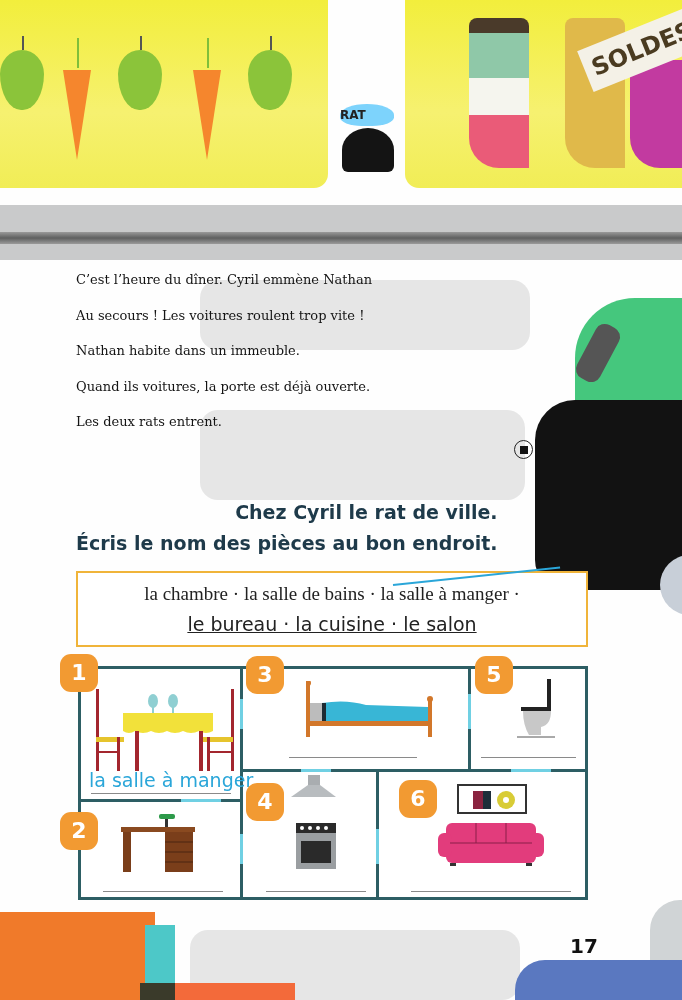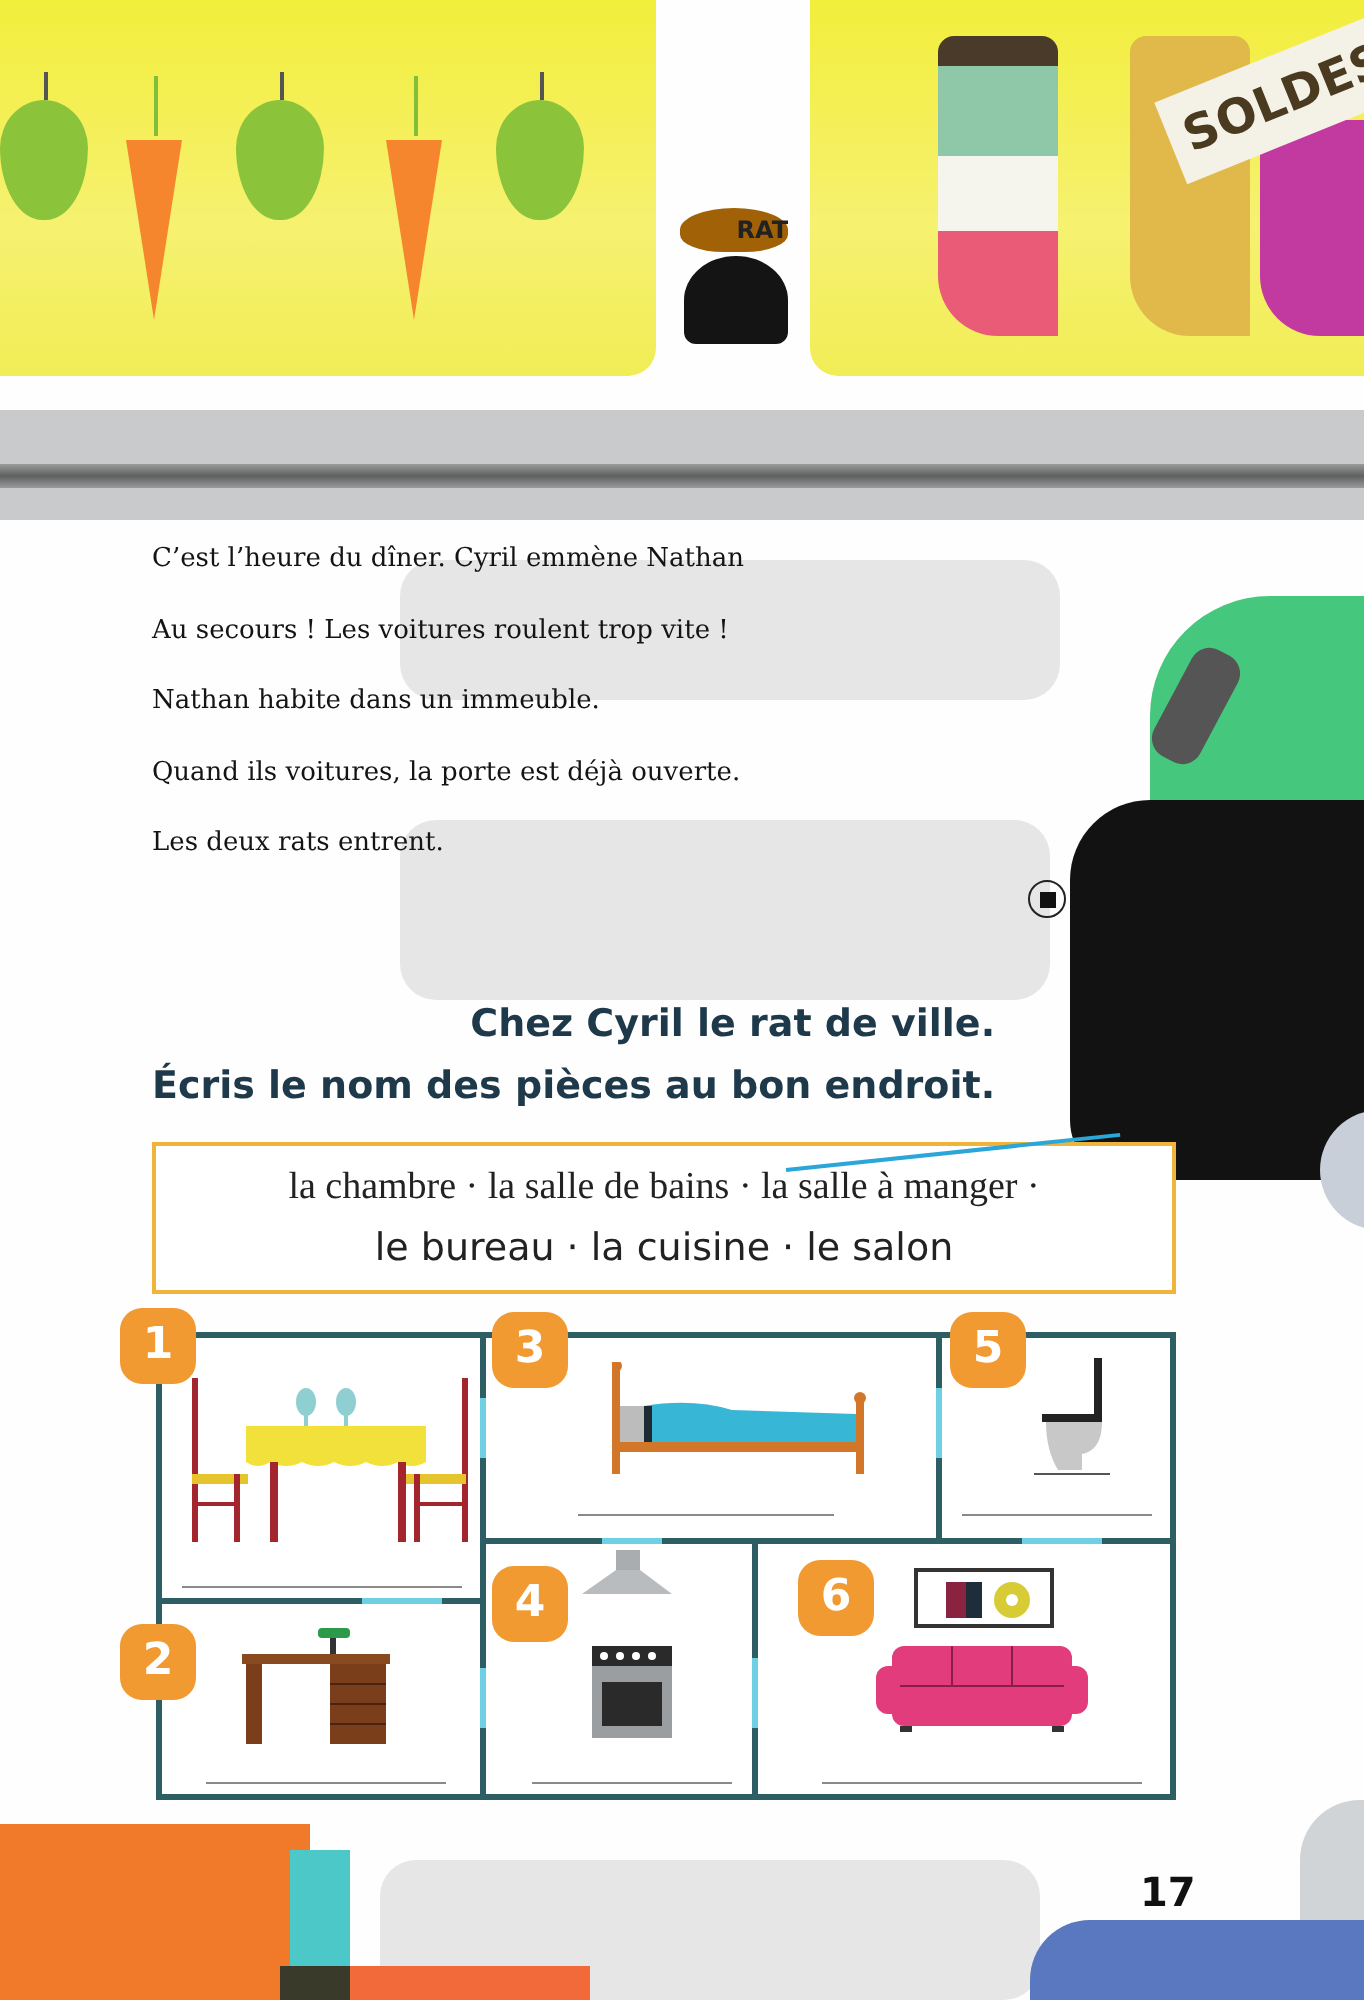--- a/index.html
+++ b/index.html
@@ -9,21 +9,21 @@
   .shop{position:absolute;top:0;height:188px;background:linear-gradient(180deg,#f2ee3c 0%,#f6f170 60%,#f1ed56 100%);}
   .shop-left{left:0;width:328px;border-radius:0 0 14px 0;}
   .shop-right{left:405px;width:277px;border-radius:0 0 0 14px;}
   .pear{position:absolute;width:44px;height:60px;background:#8bc43a;border-radius:50% 50% 48% 48% / 40% 40% 60% 60%;}
   .pear:before{content:"";position:absolute;left:50%;top:-14px;width:2px;height:14px;background:#555;}
   .carrot{position:absolute;width:0;height:0;border-left:14px solid transparent;border-right:14px solid transparent;border-top:90px solid #f5862d;}
   .leaves{position:absolute;width:2px;height:30px;background:#7fbf3a;}
   .boot{position:absolute;width:60px;height:150px;}
   .street{position:absolute;left:0;top:205px;width:682px;height:55px;background:#c9cacb;}
   .street-line{position:absolute;left:0;top:232px;width:682px;height:12px;background:linear-gradient(180deg,#9a9a9a,#5f6060,#9a9a9a);}
-  .rat-sign{position:absolute;left:340px;top:104px;width:54px;height:22px;background:#a16207;border-radius:50% 50% 40% 40%;font:bold 12px "DejaVu Sans",sans-serif;color:#222;text-align:right;line-height:22px;}
+  .rat-sign{position:absolute;left:340px;top:104px;width:54px;height:22px;background:#7dd3fc;border-radius:50% 50% 40% 40%;font:bold 12px "DejaVu Sans",sans-serif;color:#222;text-align:left;line-height:22px;}
   .rat-hole{position:absolute;left:342px;top:128px;width:52px;height:44px;background:#141414;border-radius:50% 50% 6px 6px;}
   .soldes{position:absolute;left:580px;top:22px;width:140px;height:44px;background:#f4f1e7;transform:rotate(-22deg);font:bold 24px "DejaVu Sans",sans-serif;color:#4a3b20;line-height:44px;padding-left:8px;}
   
   .car-green{position:absolute;left:575px;top:298px;width:140px;height:150px;background:#45c77d;border-radius:60px 0 0 20px;}
   .car-black{position:absolute;left:535px;top:400px;width:170px;height:190px;background:#121212;border-radius:40px 0 0 30px;}
   .car-mirror{position:absolute;left:585px;top:323px;width:26px;height:60px;background:#555;border-radius:10px;transform:rotate(28deg);}
   .car-wheel{position:absolute;left:660px;top:555px;width:60px;height:60px;background:#c8cfd8;border-radius:50%;}
   
   .blob{position:absolute;background:#e6e6e6;border-radius:18px;}
   
@@ -89,21 +89,21 @@
   <span class="end-mark"></span>
 </div>
 
 <div class="instr">
   <p>Chez Cyril le rat de ville.</p>
   <p>Écris le nom des pièces au bon endroit.</p>
 </div>
 
 <div class="wordbox">
   <div class="row" style="top:10px;font-family:Liberation Serif, serif;">la chambre · la salle de bains · la salle à manger ·</div>
-  <div class="row" style="top:40px;">le bureau · la cuisine · le salon</div>
+  <div class="row" style="top:40px;text-decoration:underline;">le bureau · la cuisine · le salon</div>
 </div>
 <div class="strike"></div>
 
 <div class="plan">
 
   <div class="wall" style="left:159px;top:0;width:3px;height:228px;"></div>
   <div class="wall" style="left:0;top:130px;width:162px;height:3px;"></div>
   <div class="wall" style="left:159px;top:100px;width:345px;height:3px;"></div>
   <div class="wall" style="left:387px;top:0;width:3px;height:103px;"></div>
   <div class="wall" style="left:295px;top:100px;width:3px;height:128px;"></div>
@@ -126,20 +126,21 @@
       <rect x="116" y="48" width="3" height="34" fill="#a3262e"></rect>
       <rect x="116" y="62" width="24" height="2" fill="#a3262e"></rect>
     <path d="M32 24 H122 V42 Q115 46 108 42 Q100 46 92 42 Q84 46 76 42 Q68 46 60 42 Q52 46 44 42 Q38 46 32 42Z" fill="#f2e13a"></path>
     <rect x="44" y="42" width="4" height="40" fill="#a3262e"></rect>
       <rect x="108" y="42" width="4" height="40" fill="#a3262e"></rect>
     <ellipse cx="62" cy="12" rx="5" ry="7" fill="#8fcfd2"></ellipse>
       <rect x="61" y="17" width="2" height="7" fill="#8fcfd2"></rect>
     <ellipse cx="82" cy="12" rx="5" ry="7" fill="#8fcfd2"></ellipse>
       <rect x="81" y="17" width="2" height="7" fill="#8fcfd2"></rect>
   </svg>
+  <span class="answer-text" style="left:8px;top:100px;">la salle à manger</span>
   <div class="answer-line" style="left:10px;top:124px;width:140px;"></div>
 
   <svg class="abs" style="left:40px;top:145px;" width="80" height="60">
     <rect x="38" y="0" width="16" height="5" rx="2" fill="#2d9a4a"></rect>
       <rect x="44" y="5" width="3" height="8" fill="#333"></rect>
     <rect x="0" y="13" width="74" height="5" fill="#8a4a20"></rect>
     <rect x="2" y="18" width="8" height="40" fill="#7a3e1a"></rect>
     <rect x="44" y="18" width="28" height="40" fill="#7a3e1a"></rect>
     <line x1="44" y1="28" x2="72" y2="28" stroke="#4a2410"></line>
       <line x1="44" y1="38" x2="72" y2="38" stroke="#4a2410"></line>

